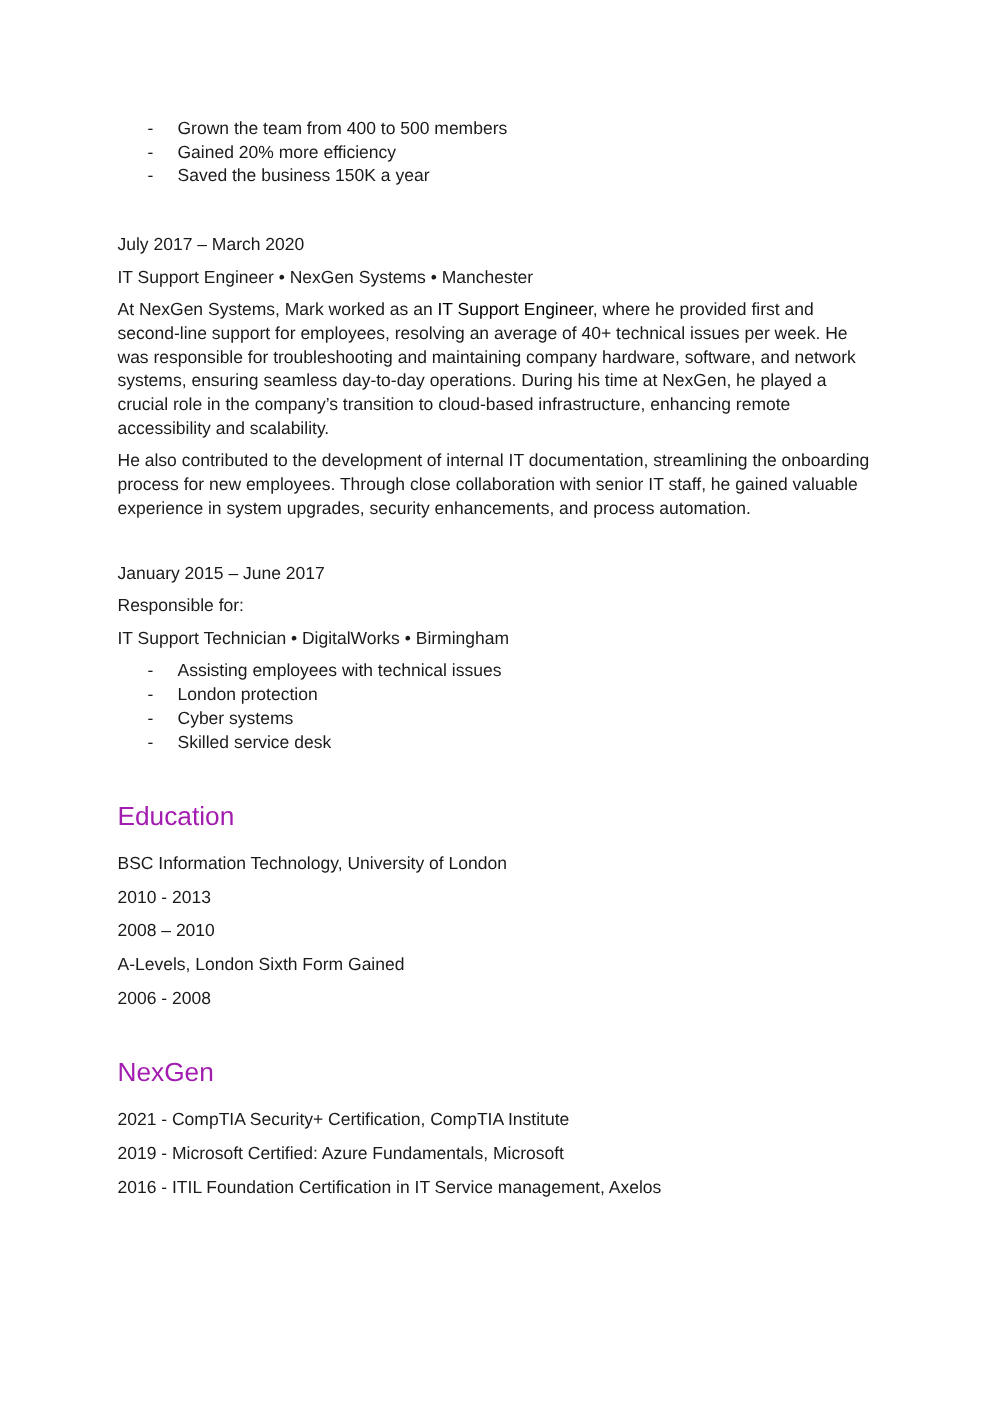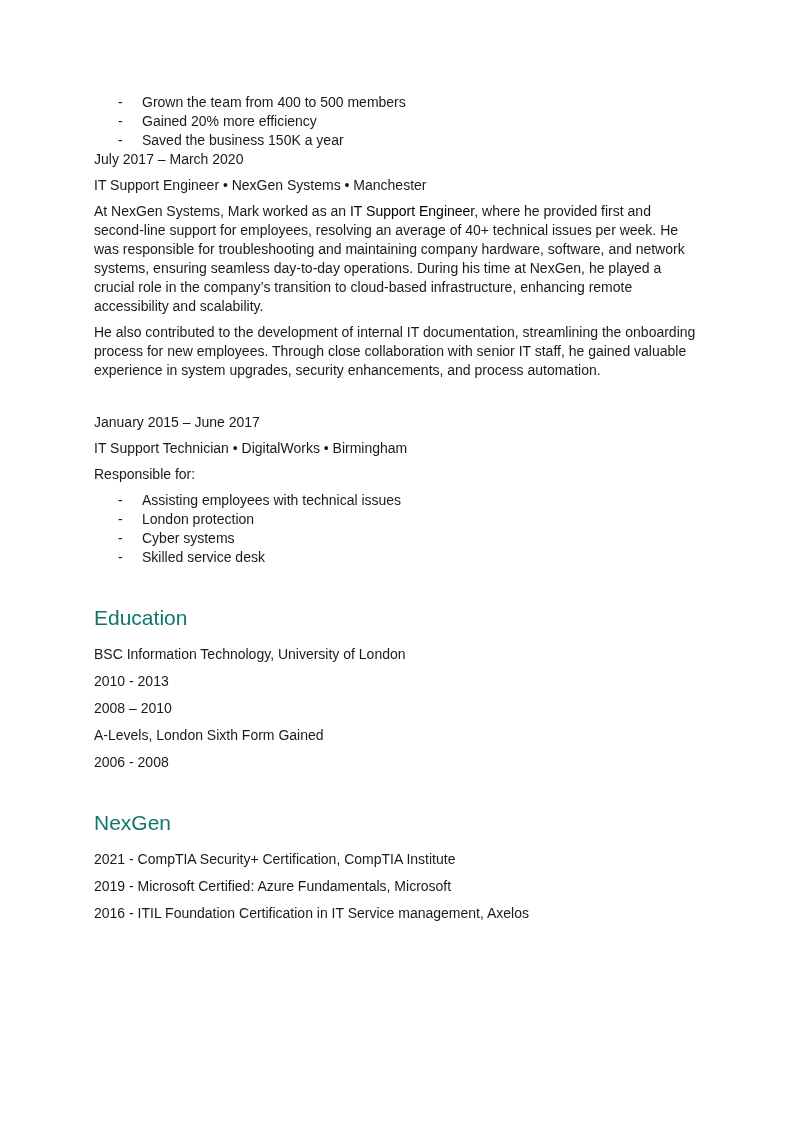--- a/index.html
+++ b/index.html
@@ -19,30 +19,30 @@
   }
   p { margin: 0 0 7px 0; }
   .dash-list { margin: 0; padding: 0; list-style: none; }
   .dash-list li { display: flex; line-height: 19px; }
   .dash-list .marker {
     display: inline-block;
     margin-left: 24px;
     width: 24px;
     flex: 0 0 24px;
   }
-  .job-block-1 { }
+  .job-block-1 { margin-top: 36px; }
   .job-block-2 { margin-top: 33px; }
   .body-para { margin: 0 0 7px 0; }
   .role-highlight { color: #000000; }
   .section-heading {
     font-family: "Liberation Sans", sans-serif;
     font-weight: 400;
     font-size: 21px;
     line-height: 26px;
-    color: #0f766e;
+    color: #a21caf;
     margin: 38px 0 14px 0;
   }
   .entry-line { margin: 0 0 8px 0; }
 </style>
 </head>
 <body>
 
 <div class="page">
 
   <ul class="dash-list">
@@ -62,22 +62,22 @@
 
   <div class="job-block-1">
     <p>July 2017 – March 2020</p>
     <p>IT Support Engineer • NexGen Systems • Manchester</p>
     <p class="body-para"><span>At NexGen Systems, Mark worked as an </span><span class="role-highlight">IT Support Engineer</span><span>, where he provided first and second-line support for employees, resolving an average of 40+ technical issues per week. He was responsible for troubleshooting and maintaining company hardware, software, and network systems, ensuring seamless day-to-day operations. During his time at NexGen, he played a crucial role in the company’s transition to cloud-based infrastructure, enhancing remote accessibility and scalability.</span></p>
     <p class="body-para">He also contributed to the development of internal IT documentation, streamlining the onboarding process for new employees. Through close collaboration with senior IT staff, he gained valuable experience in system upgrades, security enhancements, and process automation.</p>
   </div>
 
   <div class="job-block-2">
     <p>January 2015 – June 2017</p>
+    <p>Responsible for:</p>
     <p>IT Support Technician • DigitalWorks • Birmingham</p>
-    <p>Responsible for:</p>
     <ul class="dash-list">
       <li>
         <span class="marker">-</span>
         <span>Assisting employees with technical issues</span>
       </li>
       <li>
         <span class="marker">-</span>
         <span>London protection</span>
       </li>
       <li>

